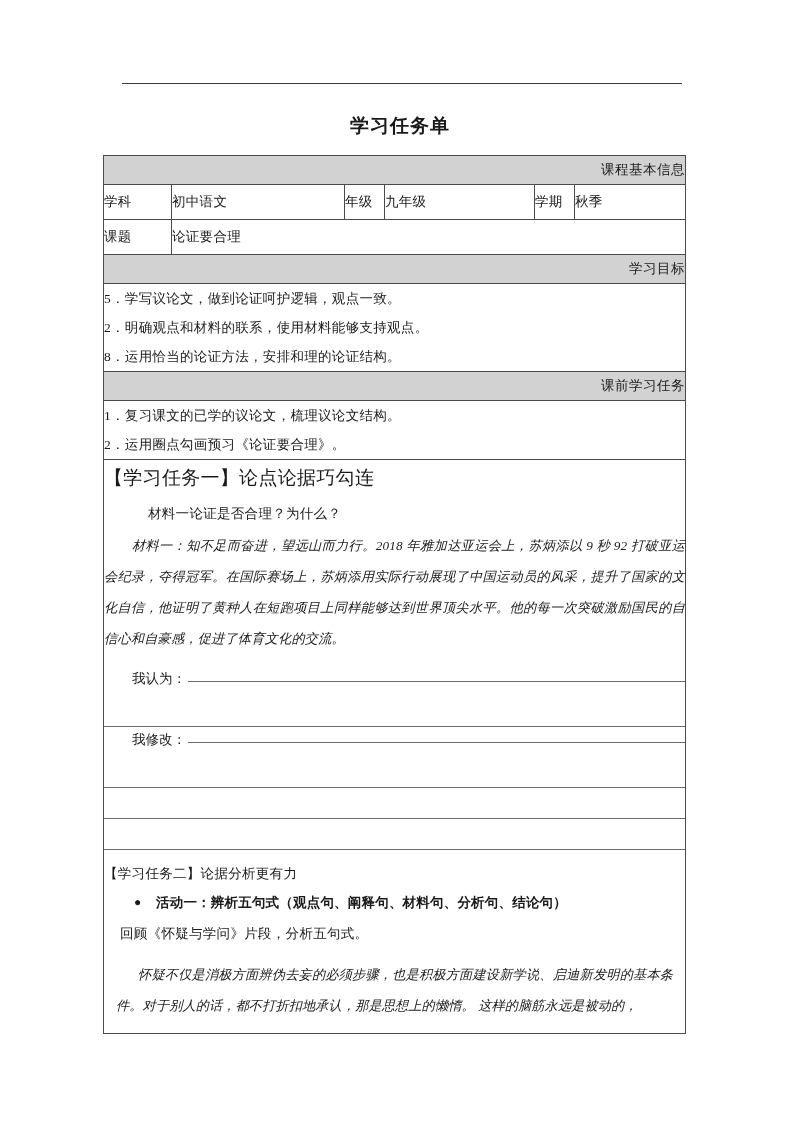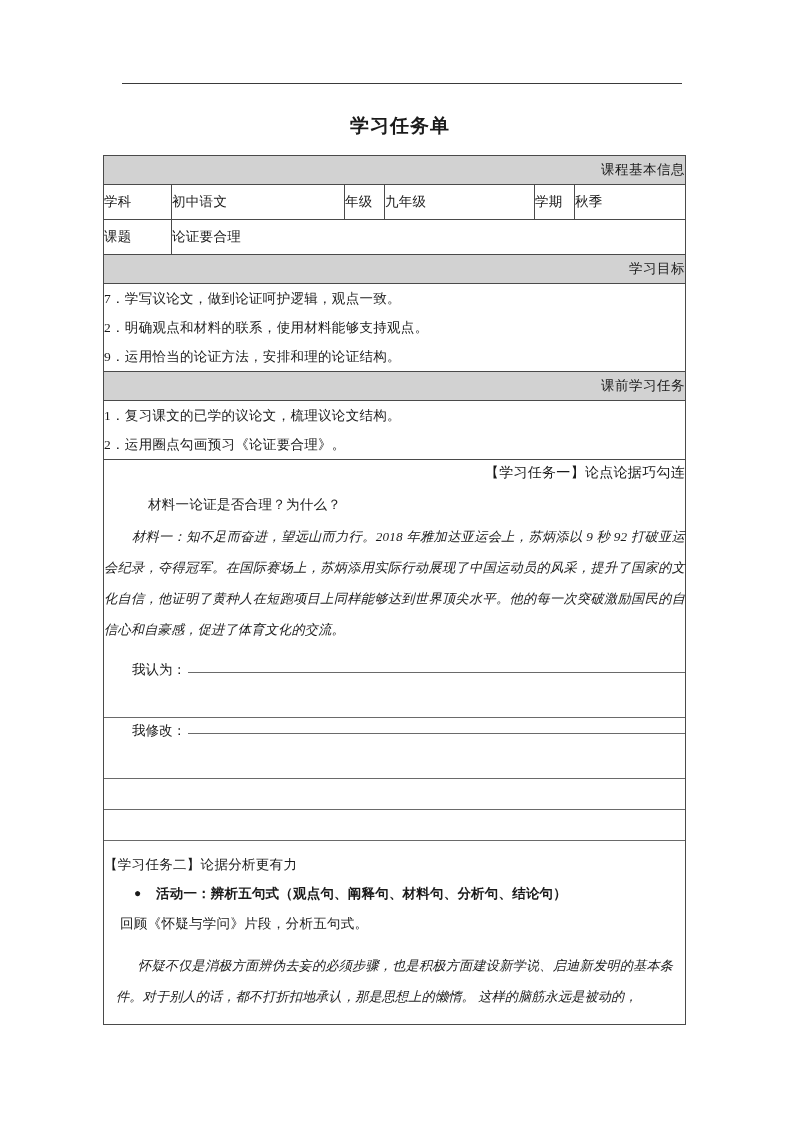--- a/index.html
+++ b/index.html
@@ -88,24 +88,23 @@
     font-size: 13.5px;
     letter-spacing: .3px;
   }
 
   
   .taskcell {
     padding: 9px 10px 6px 10px;
   }
   .task-head {
     margin: 0 0 4px 0;
-    font-size: 14px;
+    font-size: 19px;
     line-height: 1.9;
     letter-spacing: .3px;
-    text-align: right;
   }
   .task-q {
     margin: 0 0 3px 0;
     padding-left: 44px;
     font-size: 13.5px;
     line-height: 2.0;
     letter-spacing: .3px;
   }
   .material {
     margin: 0;
@@ -222,23 +221,23 @@
       <tr>
         <td class="cell">课题</td>
         <td class="cell" colspan="5">论证要合理</td>
       </tr>
 
       <tr>
         <td class="band" colspan="6">学习目标</td>
       </tr>
       <tr>
         <td class="listcell" colspan="6">
-          <p>7．学写议论文，做到论证呵护逻辑，观点一致。</p>
+          <p>5．学写议论文，做到论证呵护逻辑，观点一致。</p>
           <p>2．明确观点和材料的联系，使用材料能够支持观点。</p>
-          <p>9．运用恰当的论证方法，安排和理的论证结构。</p>
+          <p>8．运用恰当的论证方法，安排和理的论证结构。</p>
         </td>
       </tr>
 
       <tr>
         <td class="band" colspan="6">课前学习任务</td>
       </tr>
       <tr>
         <td class="listcell" colspan="6">
           <p>1．复习课文的已学的议论文，梳理议论文结构。</p>
           <p>2．运用圈点勾画预习《论证要合理》。</p>

